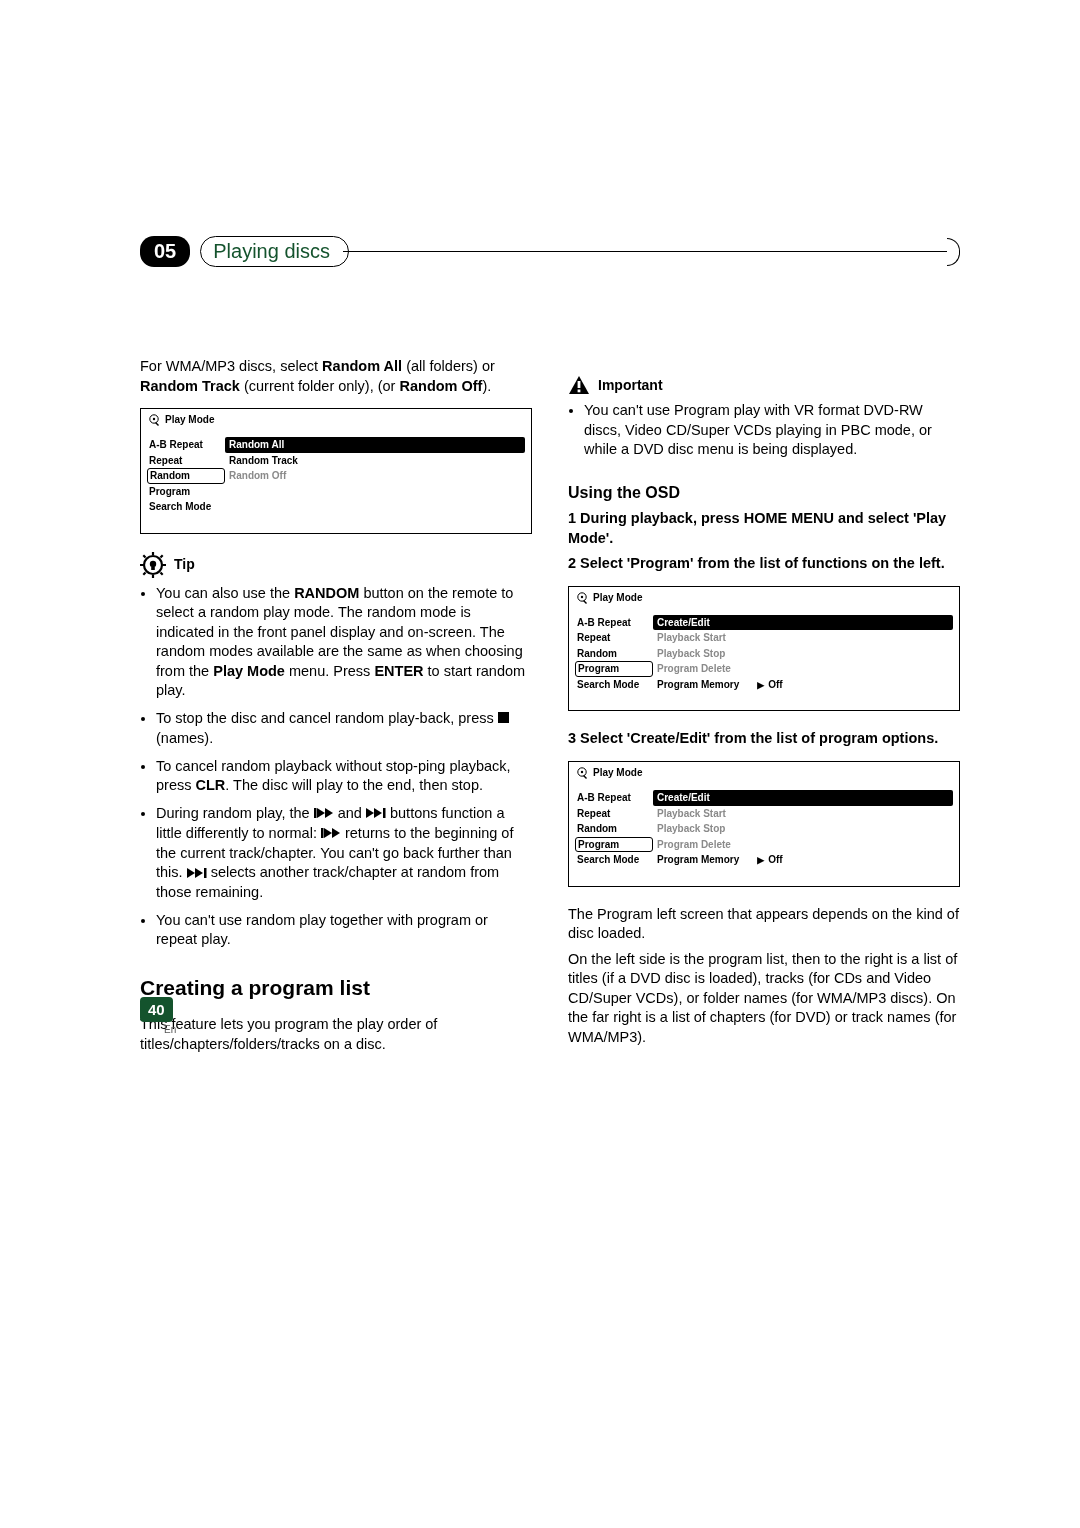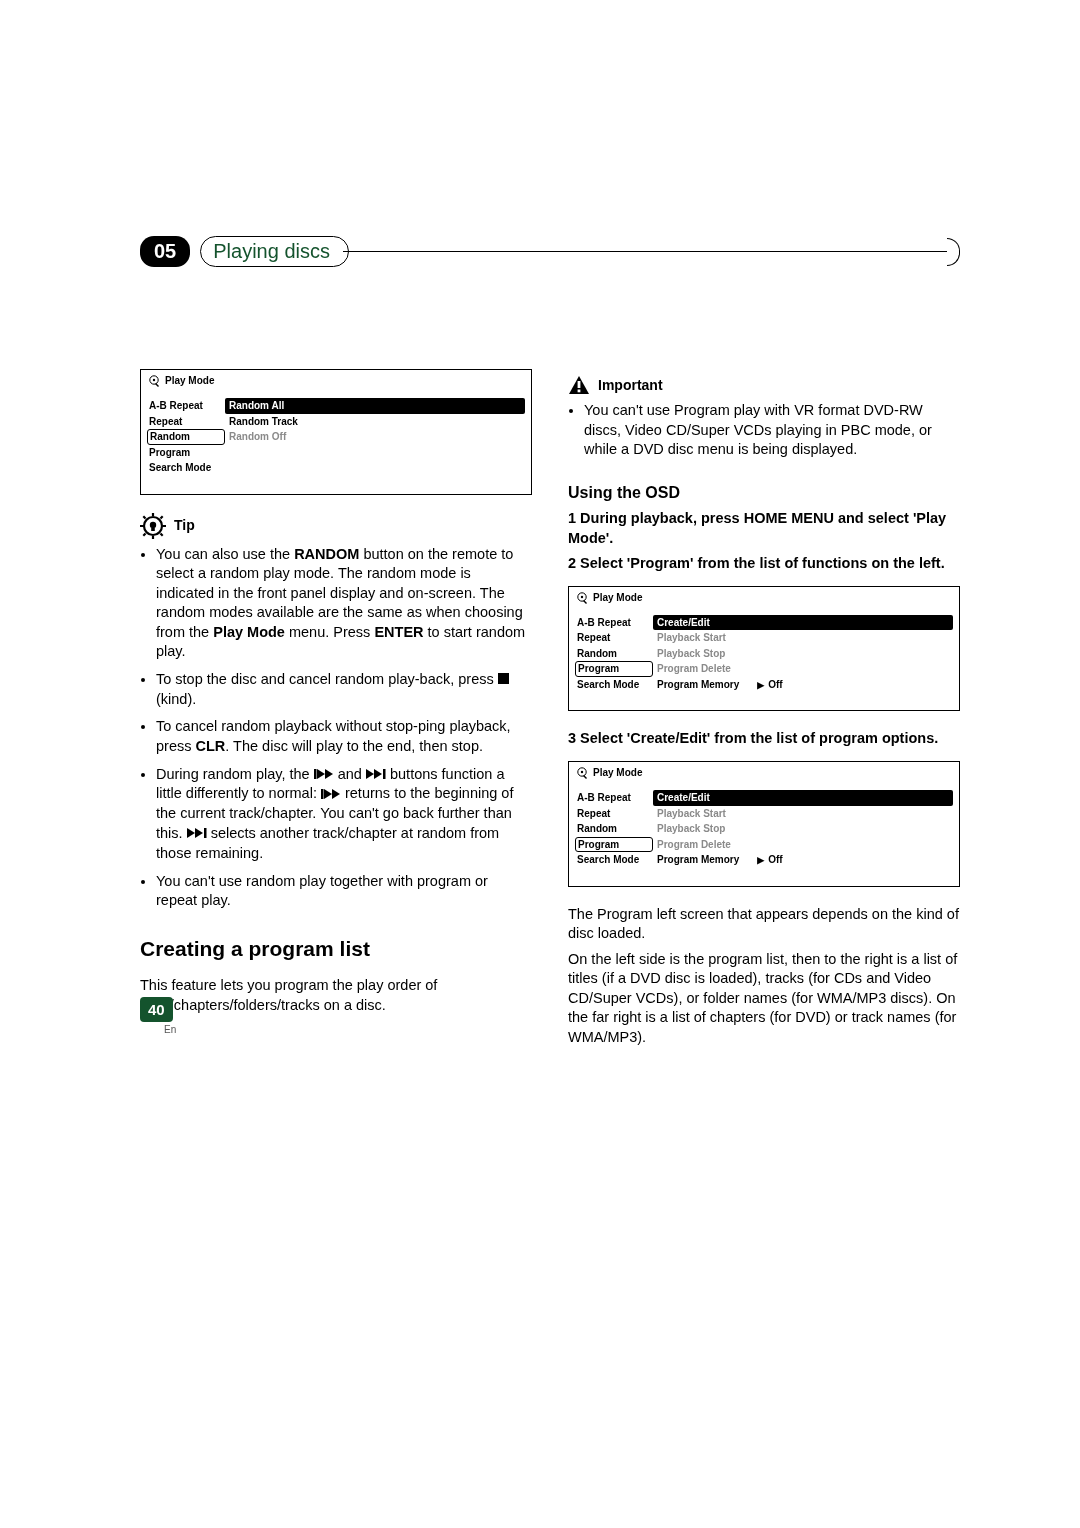--- a/index.html
+++ b/index.html
@@ -182,20 +182,23 @@
   <div class="header-row">
     <div class="chapter-pill">05</div>
     <div class="chapter-title-pill">Playing discs</div>
     <div class="header-line"></div>
     <div class="header-cap"></div>
   </div>
 
   <div class="columns">
 
     <div class="col">
+      <p>
+        <span>For WMA/MP3 discs, select </span><span class="bold">Random All</span><span> (all folders) or </span><span class="bold">Random Track</span><span> (current folder only), (or </span><span class="bold">Random Off</span><span>).</span>
+      </p>
 
       <div class="menu-box">
         <div class="menu-header">
           <span class="menu-header-icon">
             <svg width="14" height="14" viewBox="0 0 14 14">
                 <circle cx="7" cy="6" r="4.2" fill="none" stroke="#000" stroke-width="1"></circle>
                 <circle cx="7" cy="6" r="1.2" fill="#000"></circle>
                 <path d="M9 9 L12 12 L11 13 L8 10 Z" fill="#000"></path>
               </svg>
           </span>
@@ -229,21 +232,21 @@
         <span>Tip</span>
       </div>
 
       <ul class="tips">
         <li>
           <span>You can also use the </span><span class="bold">RANDOM</span><span> button on the remote to select a random play mode. The random mode is indicated in the front panel display and on-screen. The random modes available are the same as when choosing from the </span><span class="bold">Play Mode</span><span> menu. Press </span><span class="bold">ENTER</span><span> to start random play.</span>
         </li>
         <li>
           <span>To stop the disc and cancel random play-back, press </span><span class="inline-icon"><svg width="11" height="11" viewBox="0 0 11 11">
                 <rect x="0" y="0" width="11" height="11" fill="#000"></rect>
-              </svg></span><span> (kind).</span>
+              </svg></span><span> (names).</span>
         </li>
         <li>
           <span>To cancel random playback without stop-ping playback, press </span><span class="bold">CLR</span><span>. The disc will play to the end, then stop.</span>
         </li>
         <li>
           <span>During random play, the </span><span class="inline-icon"><svg width="20" height="10" viewBox="0 0 20 10">
                 <rect x="0" y="0" width="2.5" height="10" fill="#000"></rect>
                 <polygon points="11,5 3,0 3,10" fill="#000"></polygon>
                 <polygon points="19,5 11,0 11,10" fill="#000"></polygon>
               </svg></span><span> and </span><span class="inline-icon"><svg width="20" height="10" viewBox="0 0 20 10">

